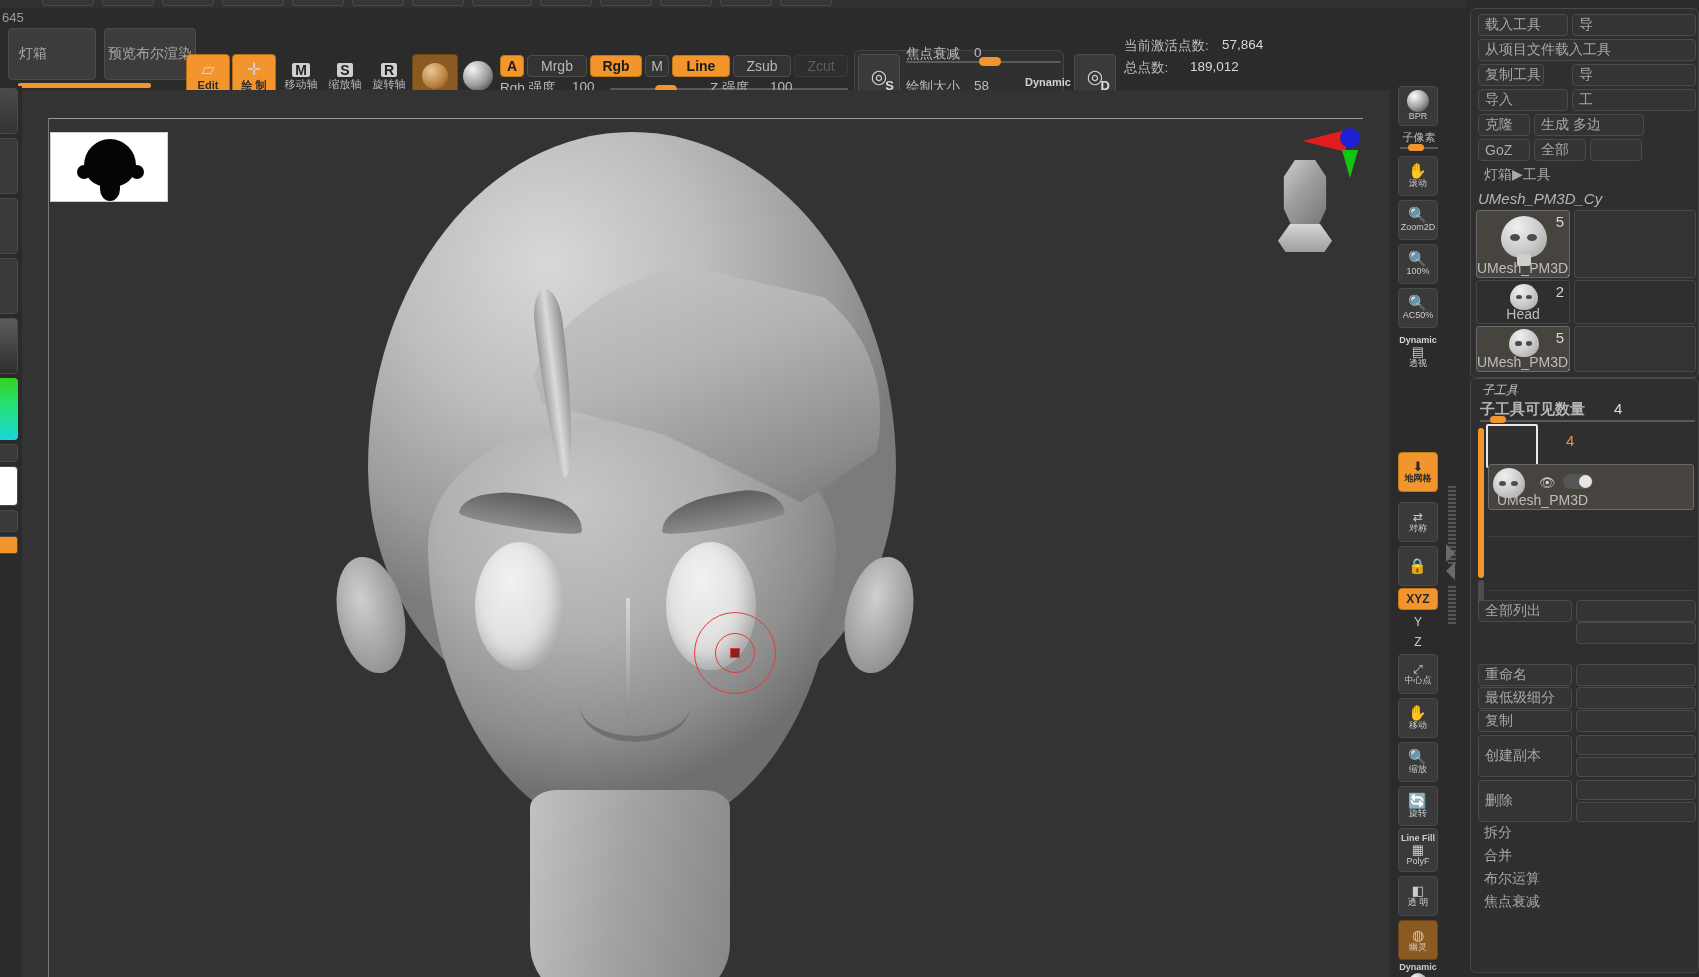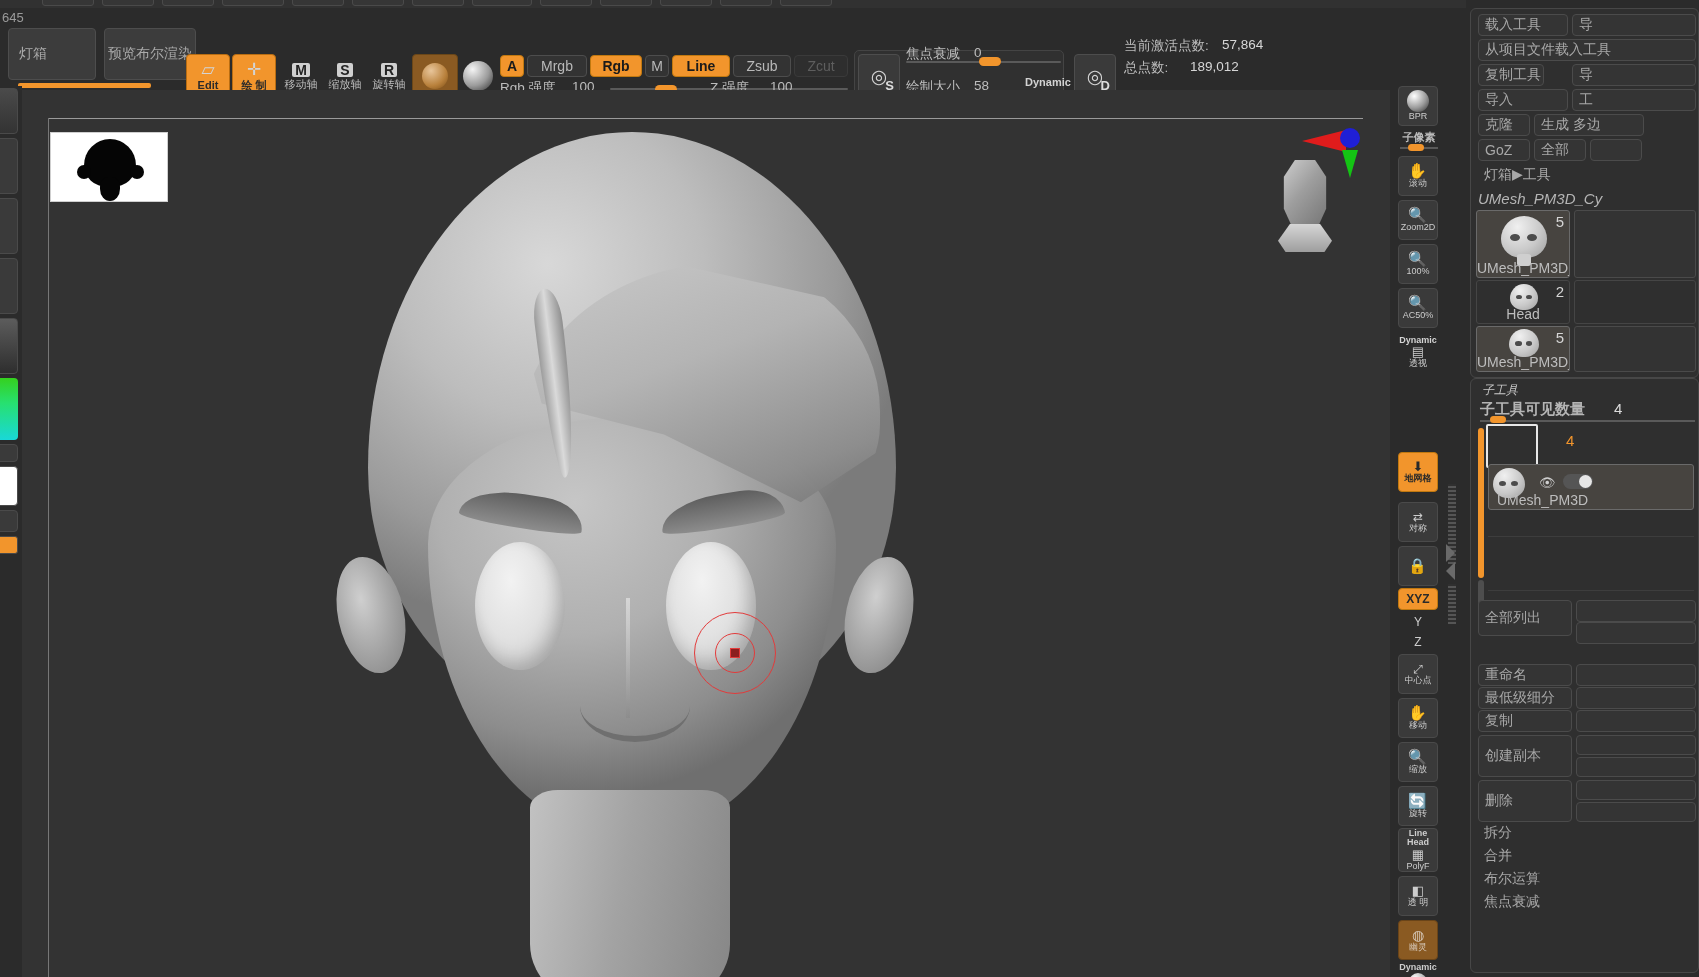--- a/index.html
+++ b/index.html
@@ -442,21 +442,21 @@
     <div class="axis-z"></div>
     <div class="axis-y"></div>
   </div>
 
   <div class="rtools">
 
     <div class="rt" style="top:2px;height:40px;">
       <span class="ic" style="display:inline-block;width:22px;height:22px;border-radius:50%;background:radial-gradient(circle at 33% 28%,#fff,#9a9a9a 55%,#2d2d2d);"></span>
       <span class="tx">BPR</span>
     </div>
-    <div class="rlabel" style="top:46px;font-weight:bold;">子像素</div>
+    <div class="rlabel" style="top:46px;">子像素</div>
     <div class="rslider" style="top:63px;"></div>
     <div class="rknob" style="left:18px;top:60px;"></div>
 
     <div class="rt" style="top:72px;">
       <span class="ic">✋</span>
       <span class="tx">滚动</span>
     </div>
     <div class="rt" style="top:116px;">
       <span class="ic">🔍</span>
       <span class="tx">Zoom2D</span>
@@ -504,21 +504,21 @@
     </div>
     <div class="rt" style="top:658px;">
       <span class="ic">🔍</span>
       <span class="tx">缩放</span>
     </div>
     <div class="rt" style="top:702px;">
       <span class="ic">🔄</span>
       <span class="tx">旋转</span>
     </div>
     <div class="rt" style="top:744px;height:44px;">
-      <span class="tx" style="font-weight:bold;font-size:9px;">Line Head</span>
+      <span class="tx" style="font-weight:bold;font-size:9px;">Line Fill</span>
       <span class="ic" style="font-size:13px;">▦</span>
       <span class="tx">PolyF</span>
     </div>
     <div class="rt" style="top:792px;">
       <span class="ic" style="font-size:13px;">◧</span>
       <span class="tx">透 明</span>
     </div>
     <div class="rt brown" style="top:836px;">
       <span class="ic" style="font-size:14px;">◍</span>
       <span class="tx">幽灵</span>
@@ -636,21 +636,21 @@
         <span class="me b"></span>
       </div>
       <span style="position:absolute;left:50px;top:10px;font-size:13px;color:#d0d0d0;">👁</span>
       <div class="sub-toggle" style="left:74px;top:9px;"></div>
       <span class="nm" style="text-align:left;padding-left:8px;">UMesh_PM3D</span>
     </div>
 
     <div class="divline" style="left:22px;top:536px;width:206px;"></div>
     <div class="divline" style="left:22px;top:590px;width:206px;"></div>
 
-    <div class="rbtn" style="left:12px;top:600px;width:94px;height:36px;">
+    <div class="rbtn" style="left:12px;top:600px;width:94px;height:22px;">
       <span>全部列出</span>
     </div>
     <div class="rbtn" style="left:110px;top:600px;width:120px;height:22px;"></div>
 
     <div class="rbtn" style="left:12px;top:622px;width:94px;height:22px;margin-top:42px;">
       <span>新建文件夹</span>
     </div>
     <div class="rbtn" style="left:110px;top:622px;width:120px;height:22px;"></div>
 
     <div class="rbtn" style="left:12px;top:664px;width:94px;height:22px;">

